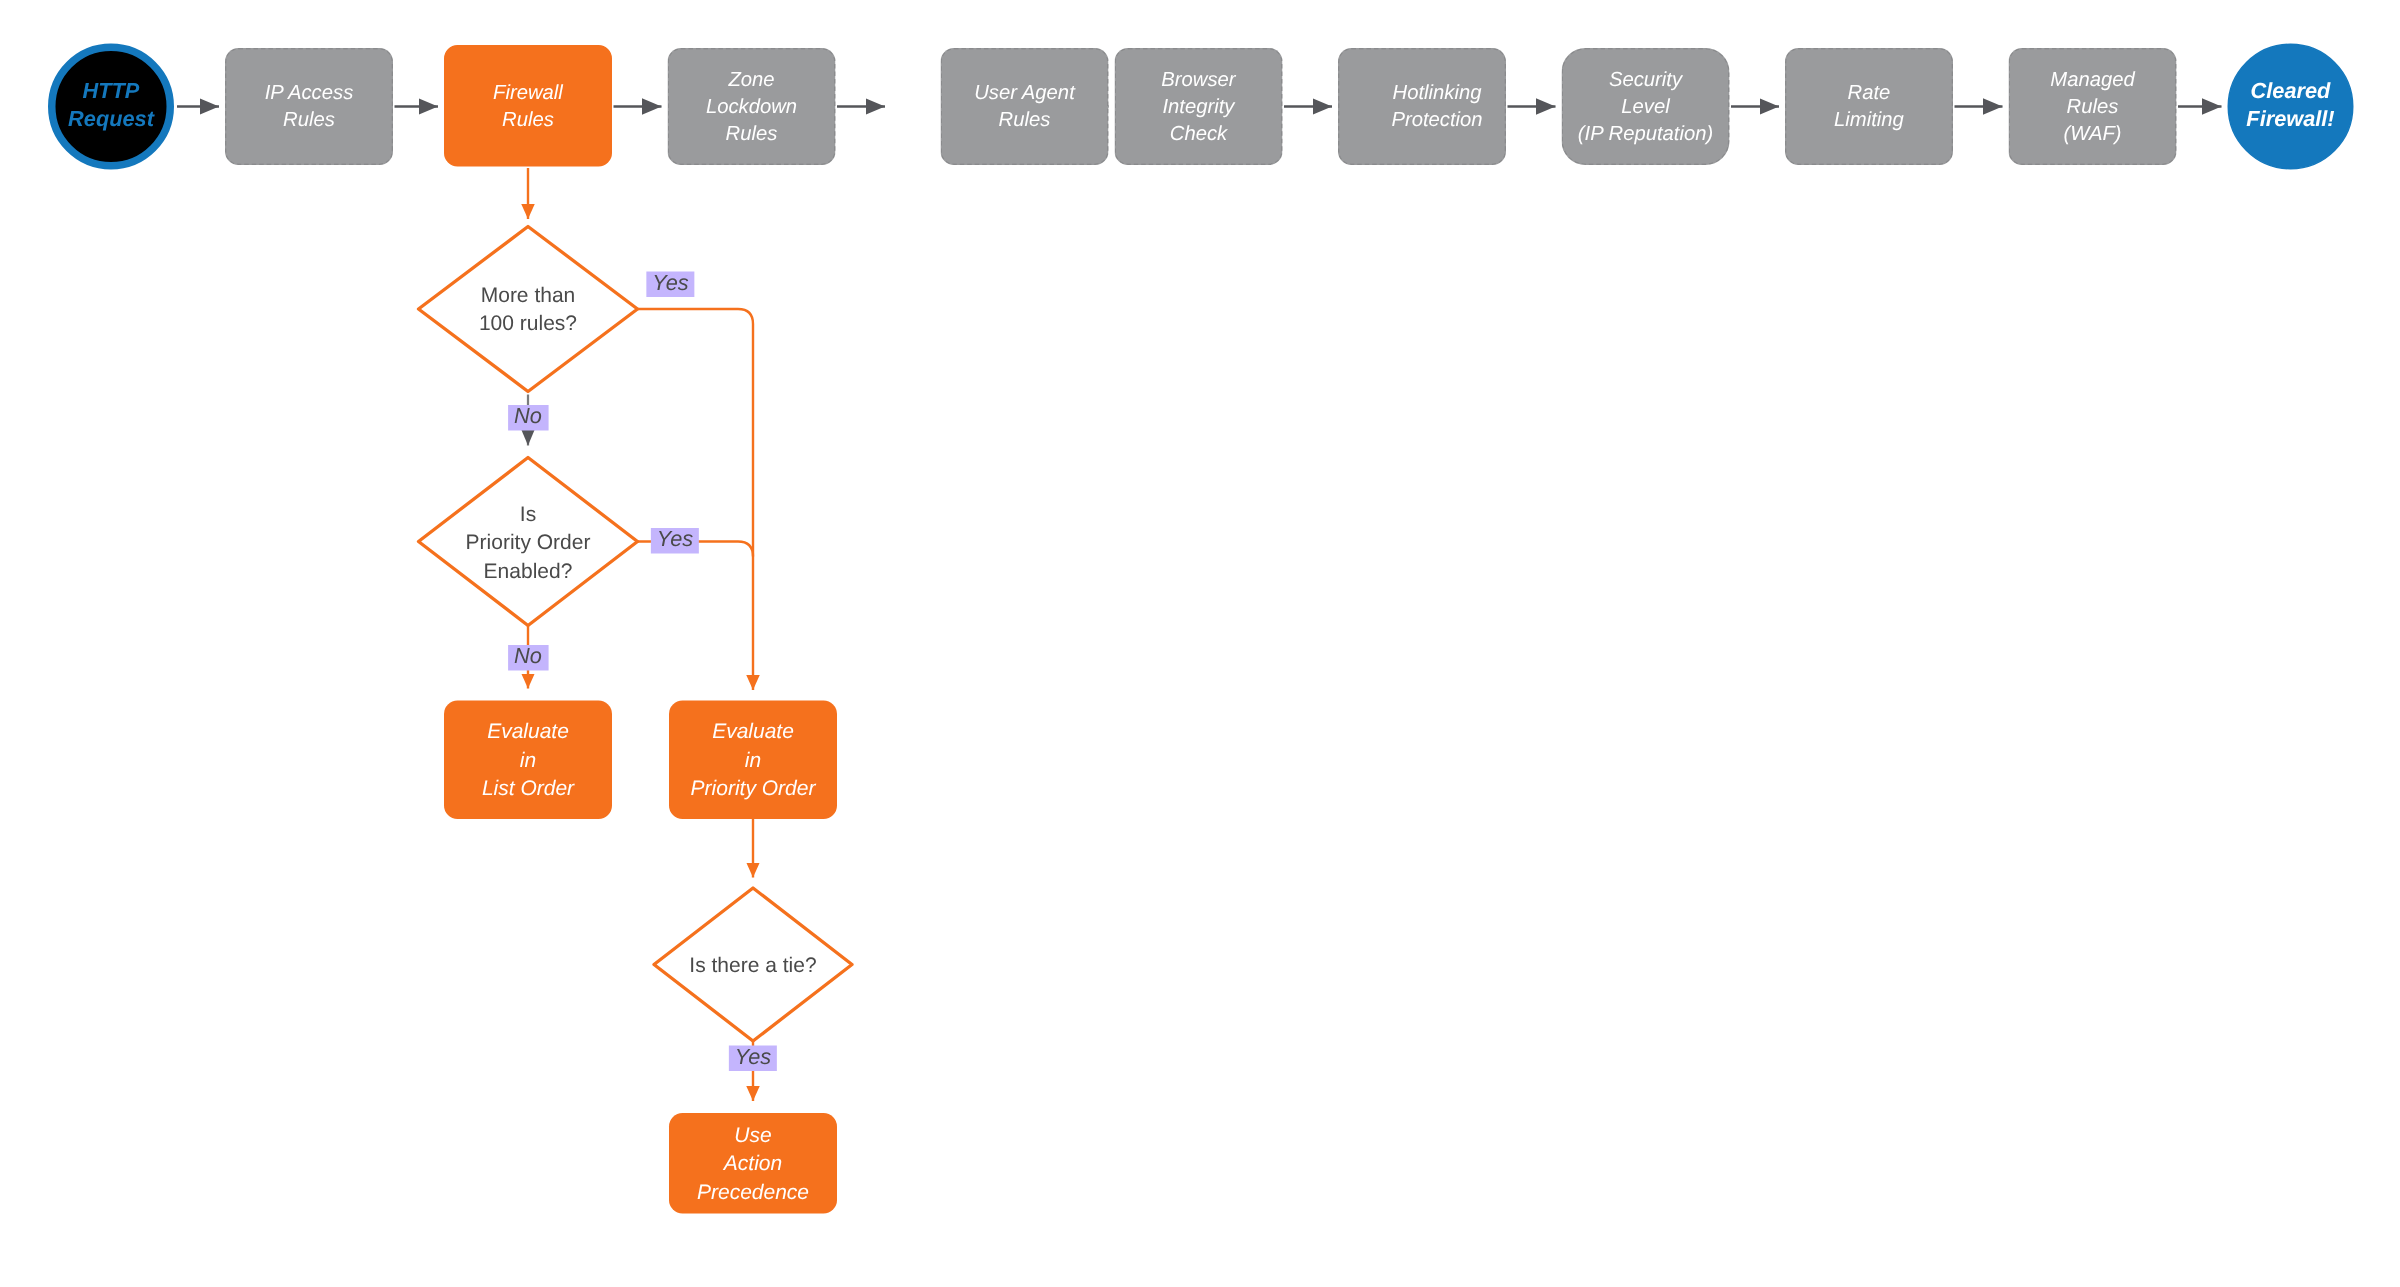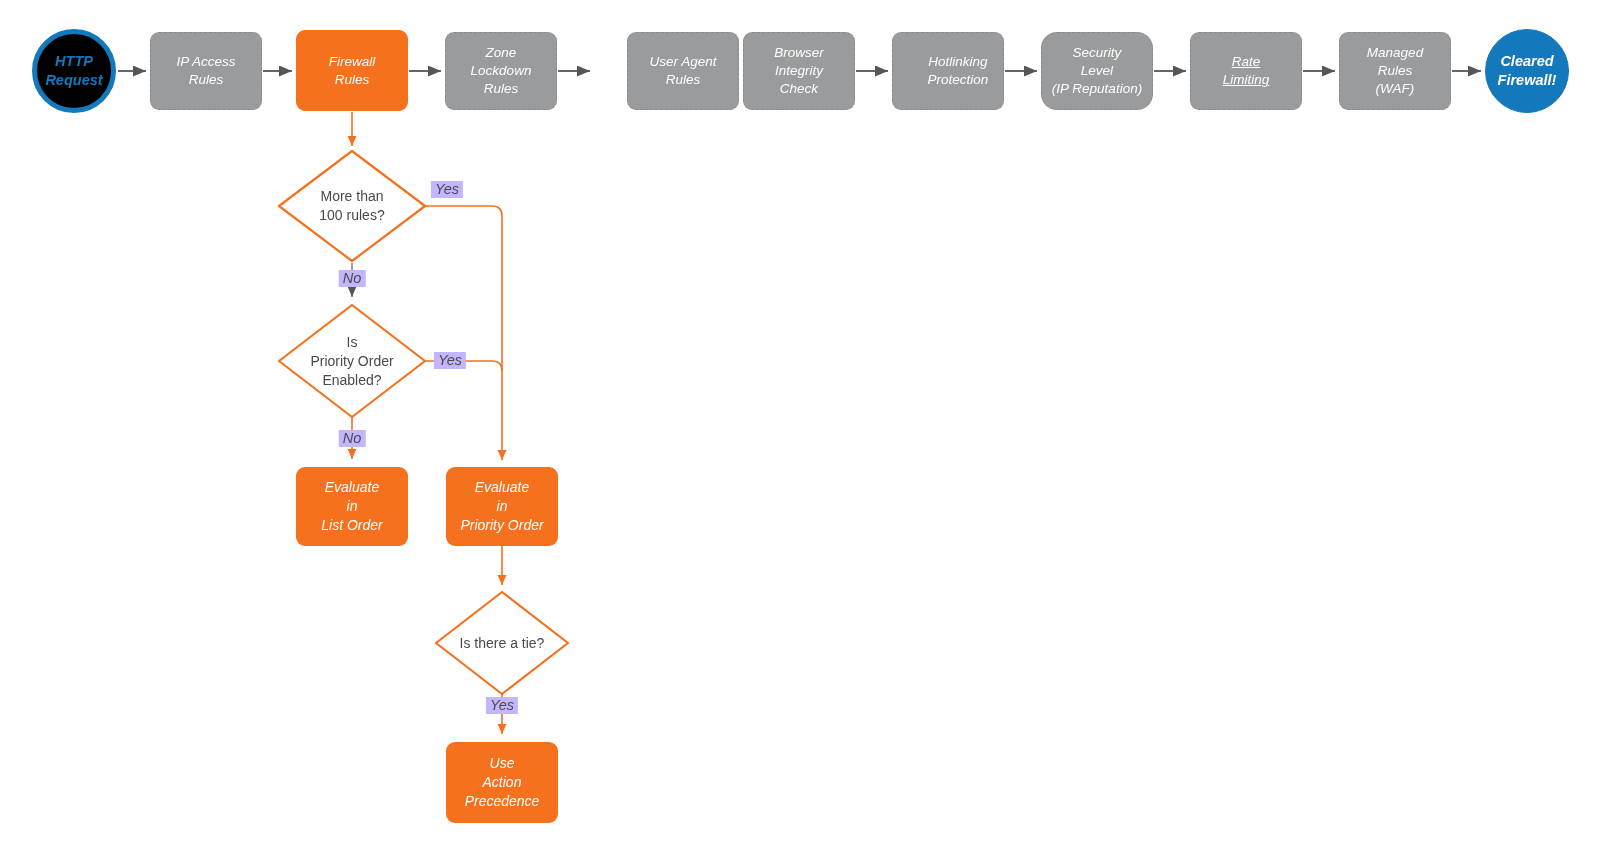--- a/index.html
+++ b/index.html
@@ -99,21 +99,21 @@
   <div class="node stage" style="left:594px;margin-left:33px;">User Agent
 Rules</div>
   <div class="node stage" style="left:743px;">Browser
 Integrity
 Check</div>
   <div class="node stage" style="left:892px;padding-left:20px;">Hotlinking
 Protection</div>
   <div class="node stage" style="left:1041px;border-radius:16px;">Security
 Level
 (IP Reputation)</div>
-  <div class="node stage" style="left:1190px;text-decoration:underline;">Rate
+  <div class="node stage" style="left:1190px;">Rate
 Limiting</div>
   <div class="node stage" style="left:1339px;">Managed
 Rules
 (WAF)</div>
 
   <div class="node circle end" style="left:1485px;">Cleared
 Firewall!</div>
 
   <div class="dtext" style="left:272px;top:176px;width:160px;height:60px;">More than
 100 rules?</div>
@@ -121,21 +121,21 @@
 Priority Order
 Enabled?</div>
   <div class="dtext" style="left:422px;top:629px;width:160px;height:28px;">Is there a tie?</div>
 
   <div class="node obox" style="left:296px;top:467px;height:79px;">Evaluate
 in
 List Order</div>
   <div class="node obox" style="left:446px;top:467px;height:79px;">Evaluate
 in
 Priority Order</div>
-  <div class="node obox" style="left:446px;top:742px;height:81px;">Use
+  <div class="node obox" style="left:446px;top:742px;height:67px;">Use
 Action
 Precedence</div>
 
   <div class="elabel" style="left:447px;top:181px;">Yes</div>
   <div class="elabel" style="left:352px;top:270px;">No</div>
   <div class="elabel" style="left:450px;top:352px;">Yes</div>
   <div class="elabel" style="left:352px;top:430px;">No</div>
   <div class="elabel" style="left:502px;top:697px;">Yes</div>
 
 </div>

